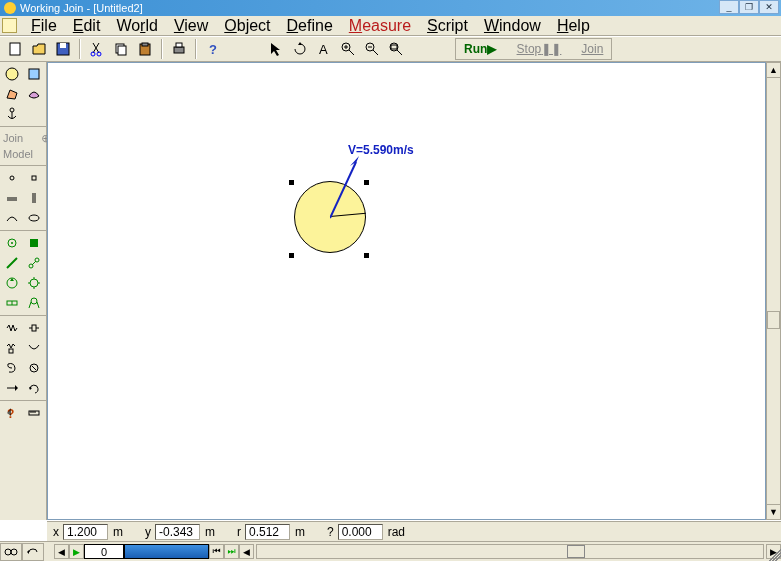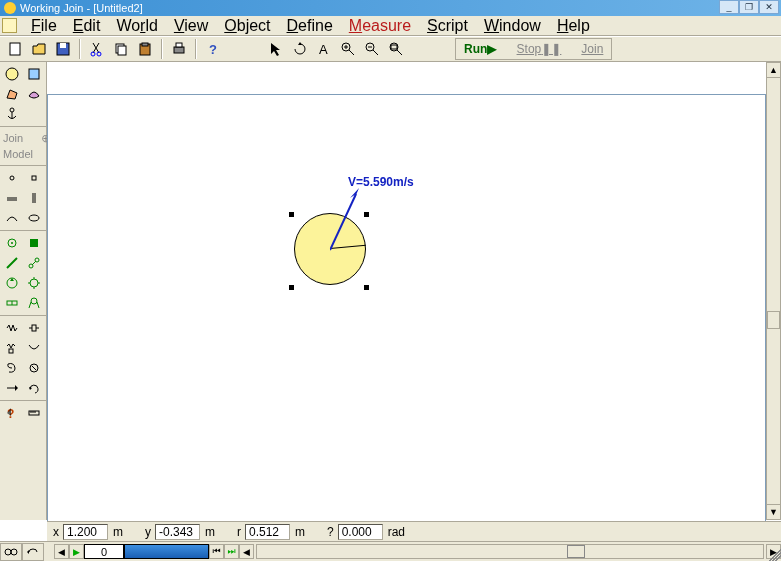--- a/index.html
+++ b/index.html
@@ -24,21 +24,21 @@
   .runbox .run { color:#006600; font-weight:bold; cursor:pointer;}
   .runbox .dis { color:#888;text-decoration:underline; }
 
   .leftpanel { position:absolute; left:0; top:62px; width:47px; height:458px; background:#ece9d8; border-right:1px solid #aca899; }
   .toolgrid { display:flex; flex-wrap:wrap; padding:2px 1px; gap:0; border-bottom:1px solid #aca899;}
   .toolgrid.nowrap { border-bottom: none;}
   .tcell { width:22px; height:20px; display:flex; align-items:center; justify-content:center; border:1px solid transparent; cursor:pointer;}
   .joinsplit { font-size:11px; color:#888; padding:3px; border-bottom:1px solid #aca899;}
   .joinsplit div { height:16px; display:flex; align-items:center; gap:18px;}
 
-  .canvas-area { position:absolute; left:47px; top:62px; right:15px; height:458px; background:#fff; border:1px solid #7f9db9;margin-top:32px;}
+  .canvas-area { position:absolute; left:47px; top:62px; right:15px; height:458px; background:#fff; border:1px solid #7f9db9;}
   .canvas-inner { position:relative; width:100%; height:100%;}
   .circle-body { position:absolute; left:246px; top:118px; width:72px; height:72px; background:#fcf39a; border:1px solid #000; border-radius:50%;}
   .radius-line { position:absolute; left:282px; top:153px; width:36px; height:1px; background:#000; transform-origin:left center; }
   .sel-handle { position:absolute; width:5px; height:5px; background:#000;}
   .vec-arrow { position:absolute; left:282px; top:93px; }
   .vec-label { position:absolute; left:300px; top:80px; font-size:12px; font-weight:bold; color:#1322c2;}
 
   .vscroll { position:absolute; right:0; top:62px; width:15px; height:458px; background:#ece9d8; border:1px solid #aca899;}
   .vscroll .up, .vscroll .dn { height:15px; background:#ece9d8; border-bottom:1px solid #aca899; display:flex; align-items:center; justify-content:center; font-size:9px; cursor:pointer;}
   .vscroll .dn { position:absolute; bottom:0; border-top:1px solid #aca899; border-bottom:none; width:100%;}

